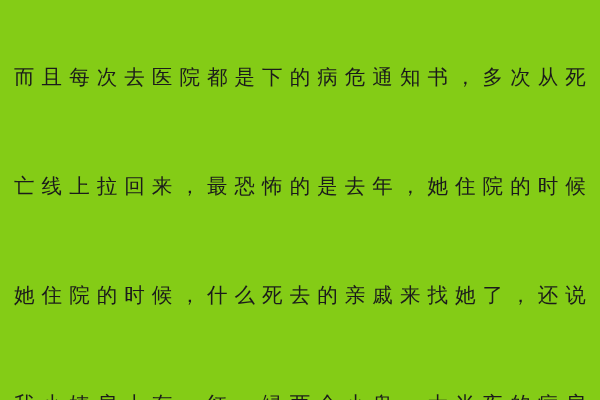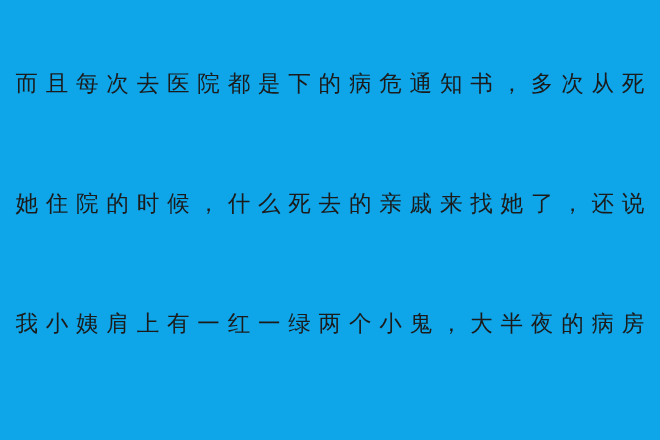--- a/index.html
+++ b/index.html
@@ -10,21 +10,21 @@
     width: 600px;
     height: 400px;
     overflow: hidden;
     background: #ffffff;
     font-family: "Liberation Sans", sans-serif;
   }
   #page {
     position: relative;
     width: 600px;
     height: 400px;
-    background: #0ea5e9;
+    background: #84cc16;
     overflow: hidden;
   }
   .text-block {
     position: absolute;
     left: 14px;
     top: -14px;
     width: 572px;
     font-family: "Liberation Sans", sans-serif;
     font-size: 20.5px;
     line-height: 36.4px;
@@ -44,20 +44,21 @@
     text-align-last: justify;
     white-space: nowrap;
   }
 </style>
 </head>
 <body>
 
 <div id="page">
   <div class="text-block">
     <span class="line">而且每次去医院都是下的病危通知书，多次从死</span>
+    <span class="line">亡线上拉回来，最恐怖的是去年，她住院的时候</span>
     <span class="line">她住院的时候，什么死去的亲戚来找她了，还说</span>
     <span class="line">我小姨肩上有一红一绿两个小鬼，大半夜的病房</span>
     
     
     
     
     
     
   </div>
 </div>

